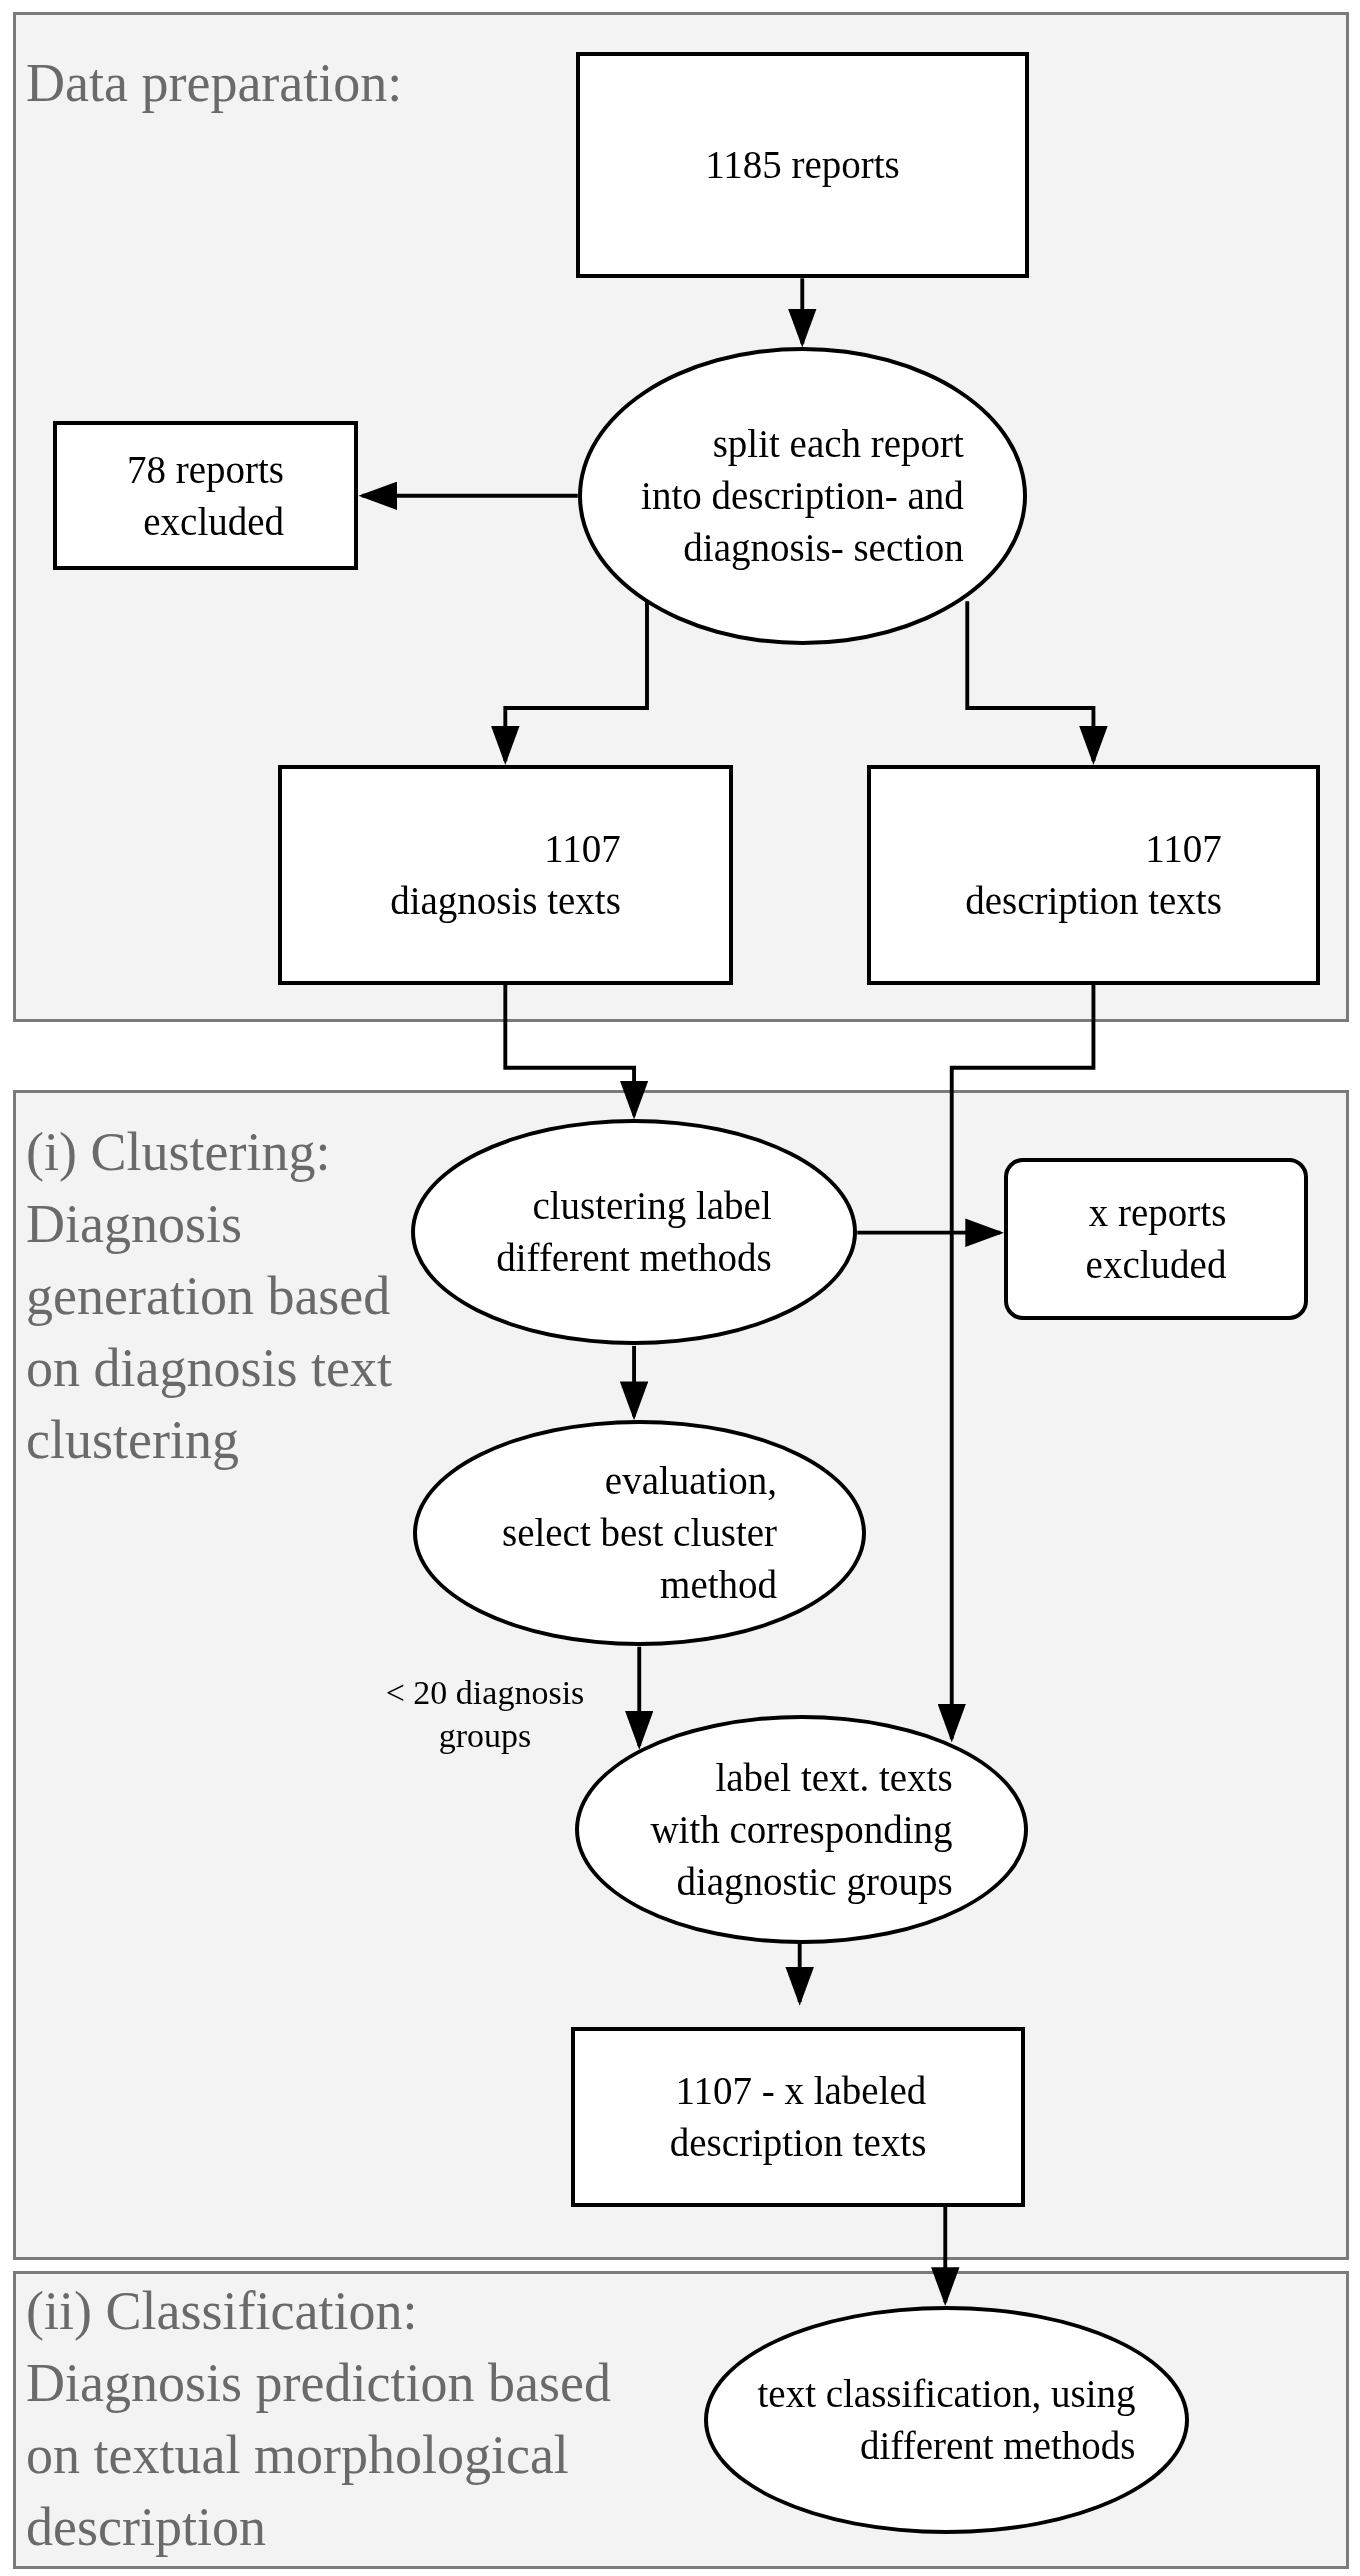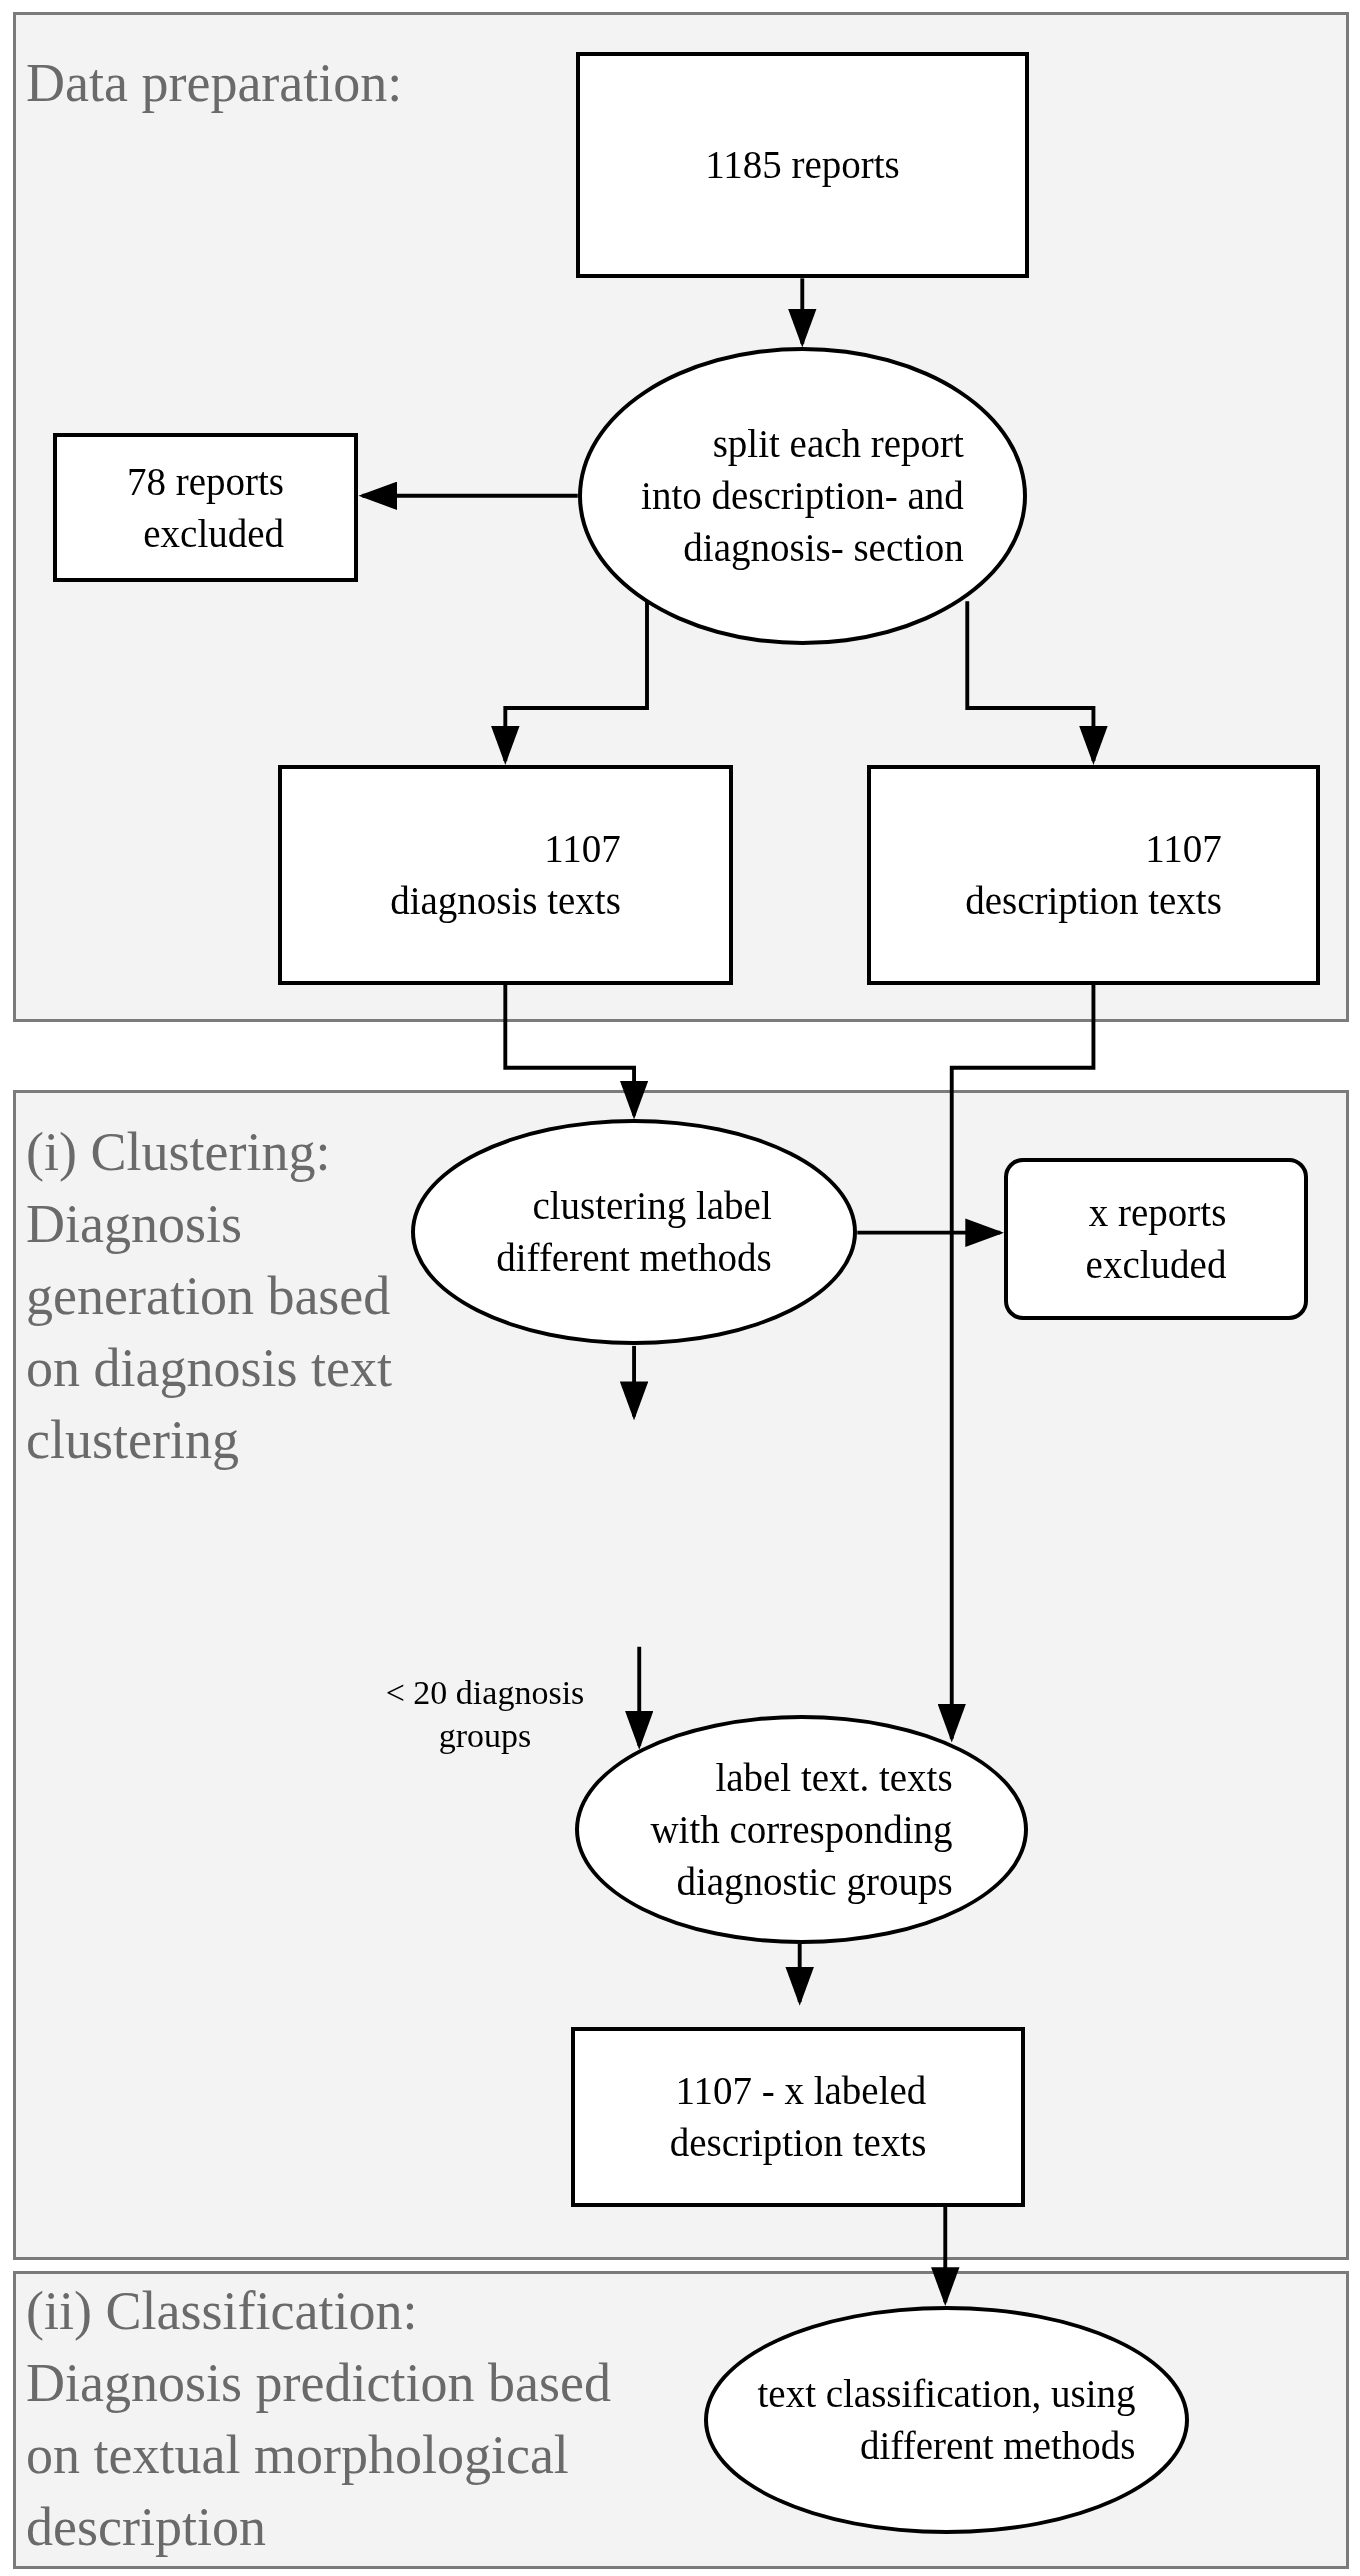--- a/index.html
+++ b/index.html
@@ -104,35 +104,38 @@
     <path class="wire" d="M1236 3004 V 3094" marker-end="url(#arrow)"></path>
     <path class="wire" d="M1461 3378 V 3558" marker-end="url(#arrow)"></path>
   </svg>
 
   <div class="node" style="left:576px; top:52px; width:453px; height:226px;">1185 reports</div>
 
   <div class="node ellipse" style="left:578px; top:347px; width:449px; height:298px;">split each report
 into description- and
 diagnosis- section</div>
 
-  <div class="node" style="left:53px; top:421px; width:305px; height:149px;margin-top:12px;">78 reports
+  <div class="node" style="left:53px; top:421px; width:305px; height:149px;">78 reports
 excluded</div>
 
   <div class="node" style="left:278px; top:765px; width:455px; height:220px;">1107
 diagnosis texts</div>
 
   <div class="node" style="left:867px; top:765px; width:453px; height:220px;">1107
 description texts</div>
 
   <div class="node ellipse" style="left:411px; top:1119px; width:446px; height:226px;">clustering label
 different methods</div>
 
   <div class="node" style="left:1004px; top:1158px; width:304px; height:162px;border-radius:19px;">x reports
 excluded</div>
 
+  <div class="node ellipse" style="left:413px; top:1420px; width:453px; height:226px;">evaluation,
+select best cluster
+method</div>
 
   <div class="edge-label" style="left:349px; top:1671px; width:272px;">&lt; 20 diagnosis
 groups</div>
 
   <div class="node ellipse" style="left:575px; top:1715px; width:453px; height:229px;">label text. texts
 with corresponding
 diagnostic groups</div>
 
   <div class="node" style="left:571px; top:2006px; width:454px; height:180px;margin-top:21px;">1107 - x labeled
 description texts</div>

